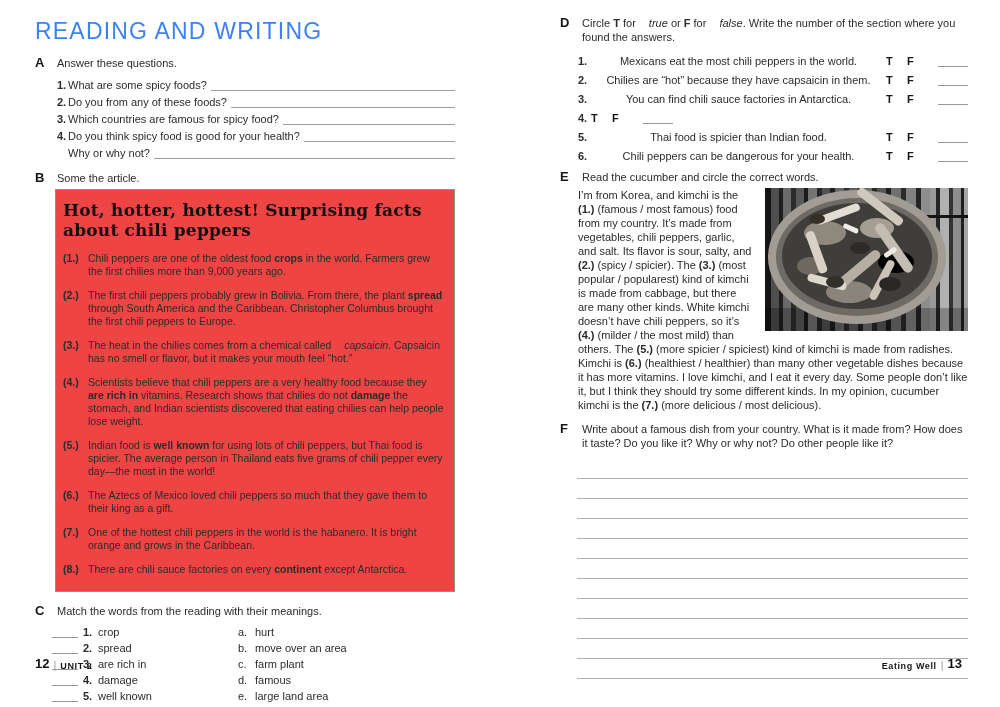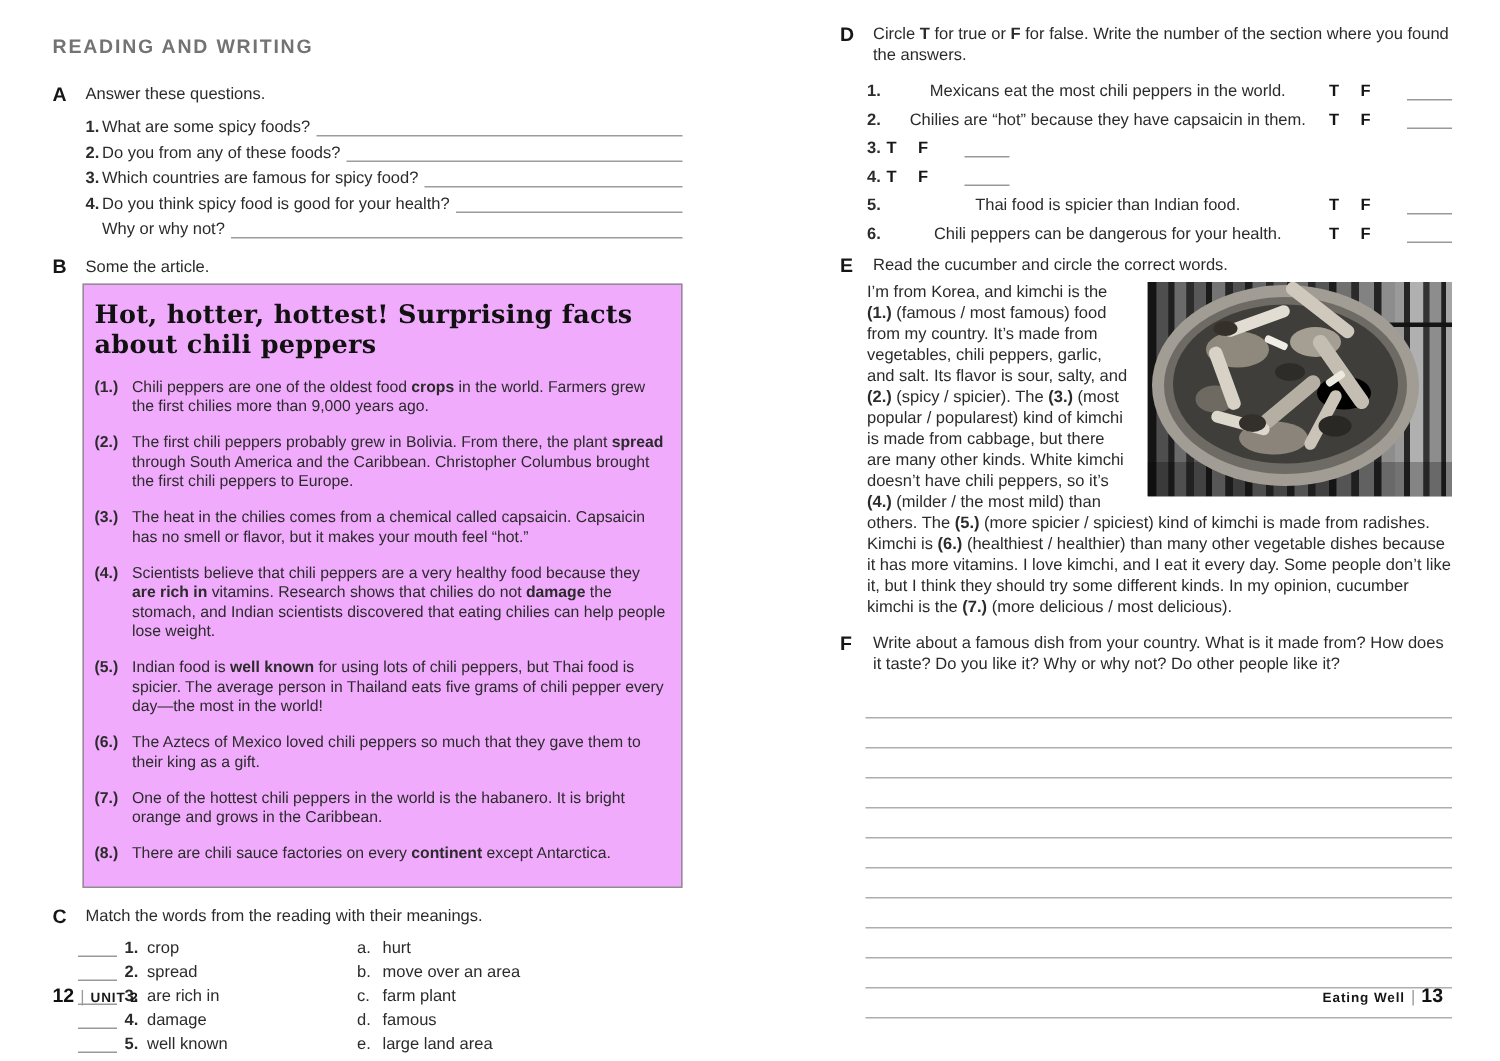--- a/index.html
+++ b/index.html
@@ -5,41 +5,41 @@
   html,body{margin:0;padding:0;}
   body{
     width:1000px;height:707px;background:#ffffff;position:relative;
     font-family:"Liberation Sans", sans-serif;color:#2b2b2b;overflow:hidden;
   }
   .page{position:absolute;}
   .page-left{left:35px;top:22px;width:420px;}
   .page-right{left:560px;top:16px;width:408px;}
 
   h1.main-header{
-    font-size:13px;line-height:18px;margin:0 0 16px 0;color:#737373;
-    font-weight:bold;letter-spacing:1.2px;
+    font-size:23px;line-height:18px;margin:0 0 16px 0;color:#3b82f6;
+    font-weight:normal;letter-spacing:1.2px;
   }
   .ex-head{display:flex;margin:0 0 4px 0;}
   .ex-label{flex:none;width:22px;font-weight:bold;font-size:13px;line-height:14px;color:#161616;}
   .ex-instr{font-size:11px;line-height:14px;flex:1;}
 
   
   .sec-a{margin-bottom:12px;}
   .a-questions{margin-top:3px;}
   .q-row{display:flex;align-items:flex-end;height:17px;padding-left:22px;font-size:11px;}
   .q-num{flex:none;width:11px;font-weight:bold;}
   .q-text{flex:none;padding-right:4px;white-space:nowrap;}
   .q-row-followup{padding-left:33px;}
   .fill-line{flex:1;border-bottom:1px solid #9c9c9c;height:13px;}
 
   
   .sec-b{margin-bottom:12px;}
   .article-box{
     margin-left:20px;margin-top:4px;width:400px;box-sizing:border-box;
-    border:1.5px solid #8f8f8f;padding:10px 10px 4px 7px;background:#f0abfc;
+    border:1.5px solid #8f8f8f;padding:10px 10px 4px 7px;background:#ef4444;
   }
   .article-title{
     font-family:"DejaVu Serif", serif;font-weight:bold;color:#111;
     font-size:17px;line-height:20px;margin:0 0 12px 0;letter-spacing:0.2px;
   }
   .b-para{display:flex;font-size:10.5px;line-height:13px;margin-bottom:11px;}
   .b-num{flex:none;width:25px;font-weight:bold;}
   .b-text{flex:1;}
 
   
@@ -61,21 +61,21 @@
   
   .sec-e{margin-bottom:10px;}
   .e-para{font-size:11px;line-height:14px;padding-left:18px;margin-top:2px;}
   .kimchi-photo{float:right;width:203px;height:143px;margin:0 0 6px 10px;display:block;}
 
   
   .f-lines{margin-top:9px;padding-left:17px;}
   .f-line{height:19px;border-bottom:1px solid #aeaeae;}
 
   .seg-b,.seg-n{font-weight:bold;}
-  .seg-i{}
+  .seg-i{font-style:italic;margin-left:10px;}
 
   
   .footer{position:absolute;top:656px;font-size:9px;white-space:nowrap;text-align:right;}
   .footer-left{left:35px;}
   .footer-right{left:560px;width:402px;}
   .f-pagenum{font-size:13px;font-weight:bold;color:#111;vertical-align:bottom;}
   .f-sep{color:#9a9a9a;margin:0 4px;font-weight:normal;font-size:11px;}
   .f-small{font-weight:bold;letter-spacing:0.6px;font-size:9px;color:#161616;}
 </style>
 </head>
@@ -231,20 +231,21 @@
           </div>
           <div class="d-row">
             <span class="d-num">2.</span>
             <span class="d-text">Chilies are “hot” because they have capsaicin in them.</span>
             <span class="d-tf">T</span>
             <span class="d-tf">F</span>
             <span class="d-blank"></span>
           </div>
           <div class="d-row">
             <span class="d-num">3.</span>
+            <span class="d-text">You can find chili sauce factories in Antarctica.</span>
             <span class="d-tf">T</span>
             <span class="d-tf">F</span>
             <span class="d-blank"></span>
           </div>
           <div class="d-row">
             <span class="d-num">4.</span>
             <span class="d-tf">T</span>
             <span class="d-tf">F</span>
             <span class="d-blank"></span>
           </div>

